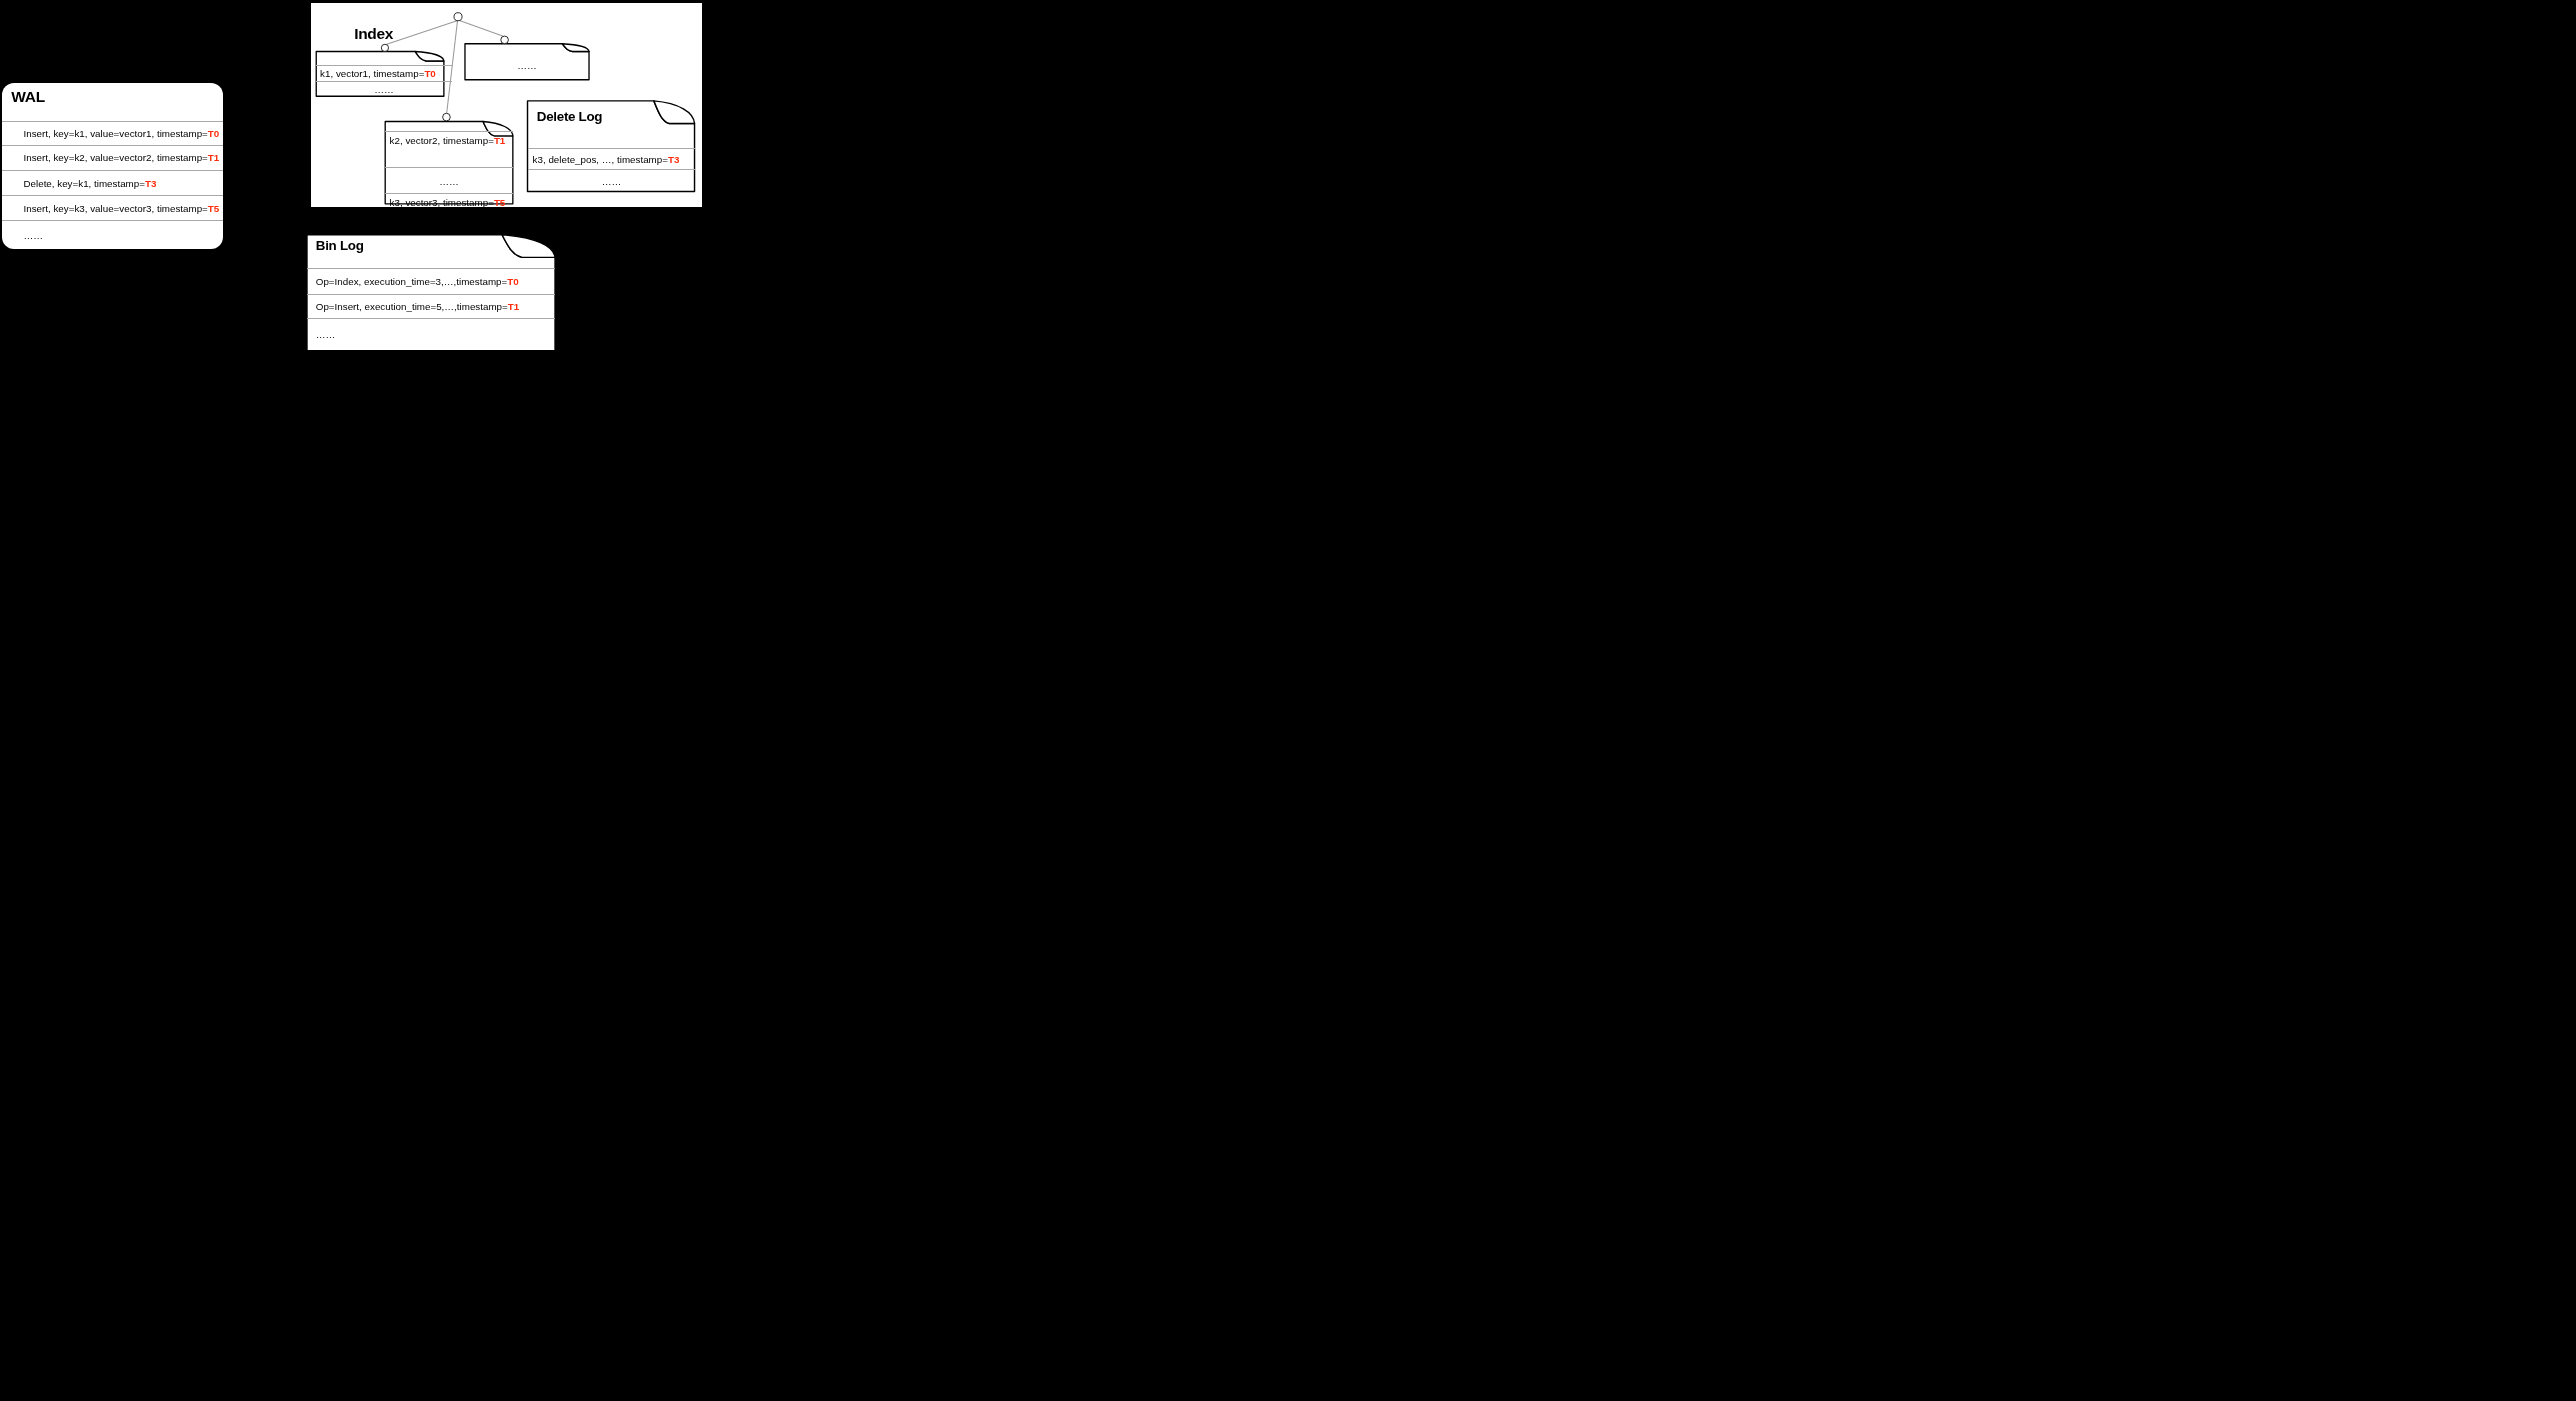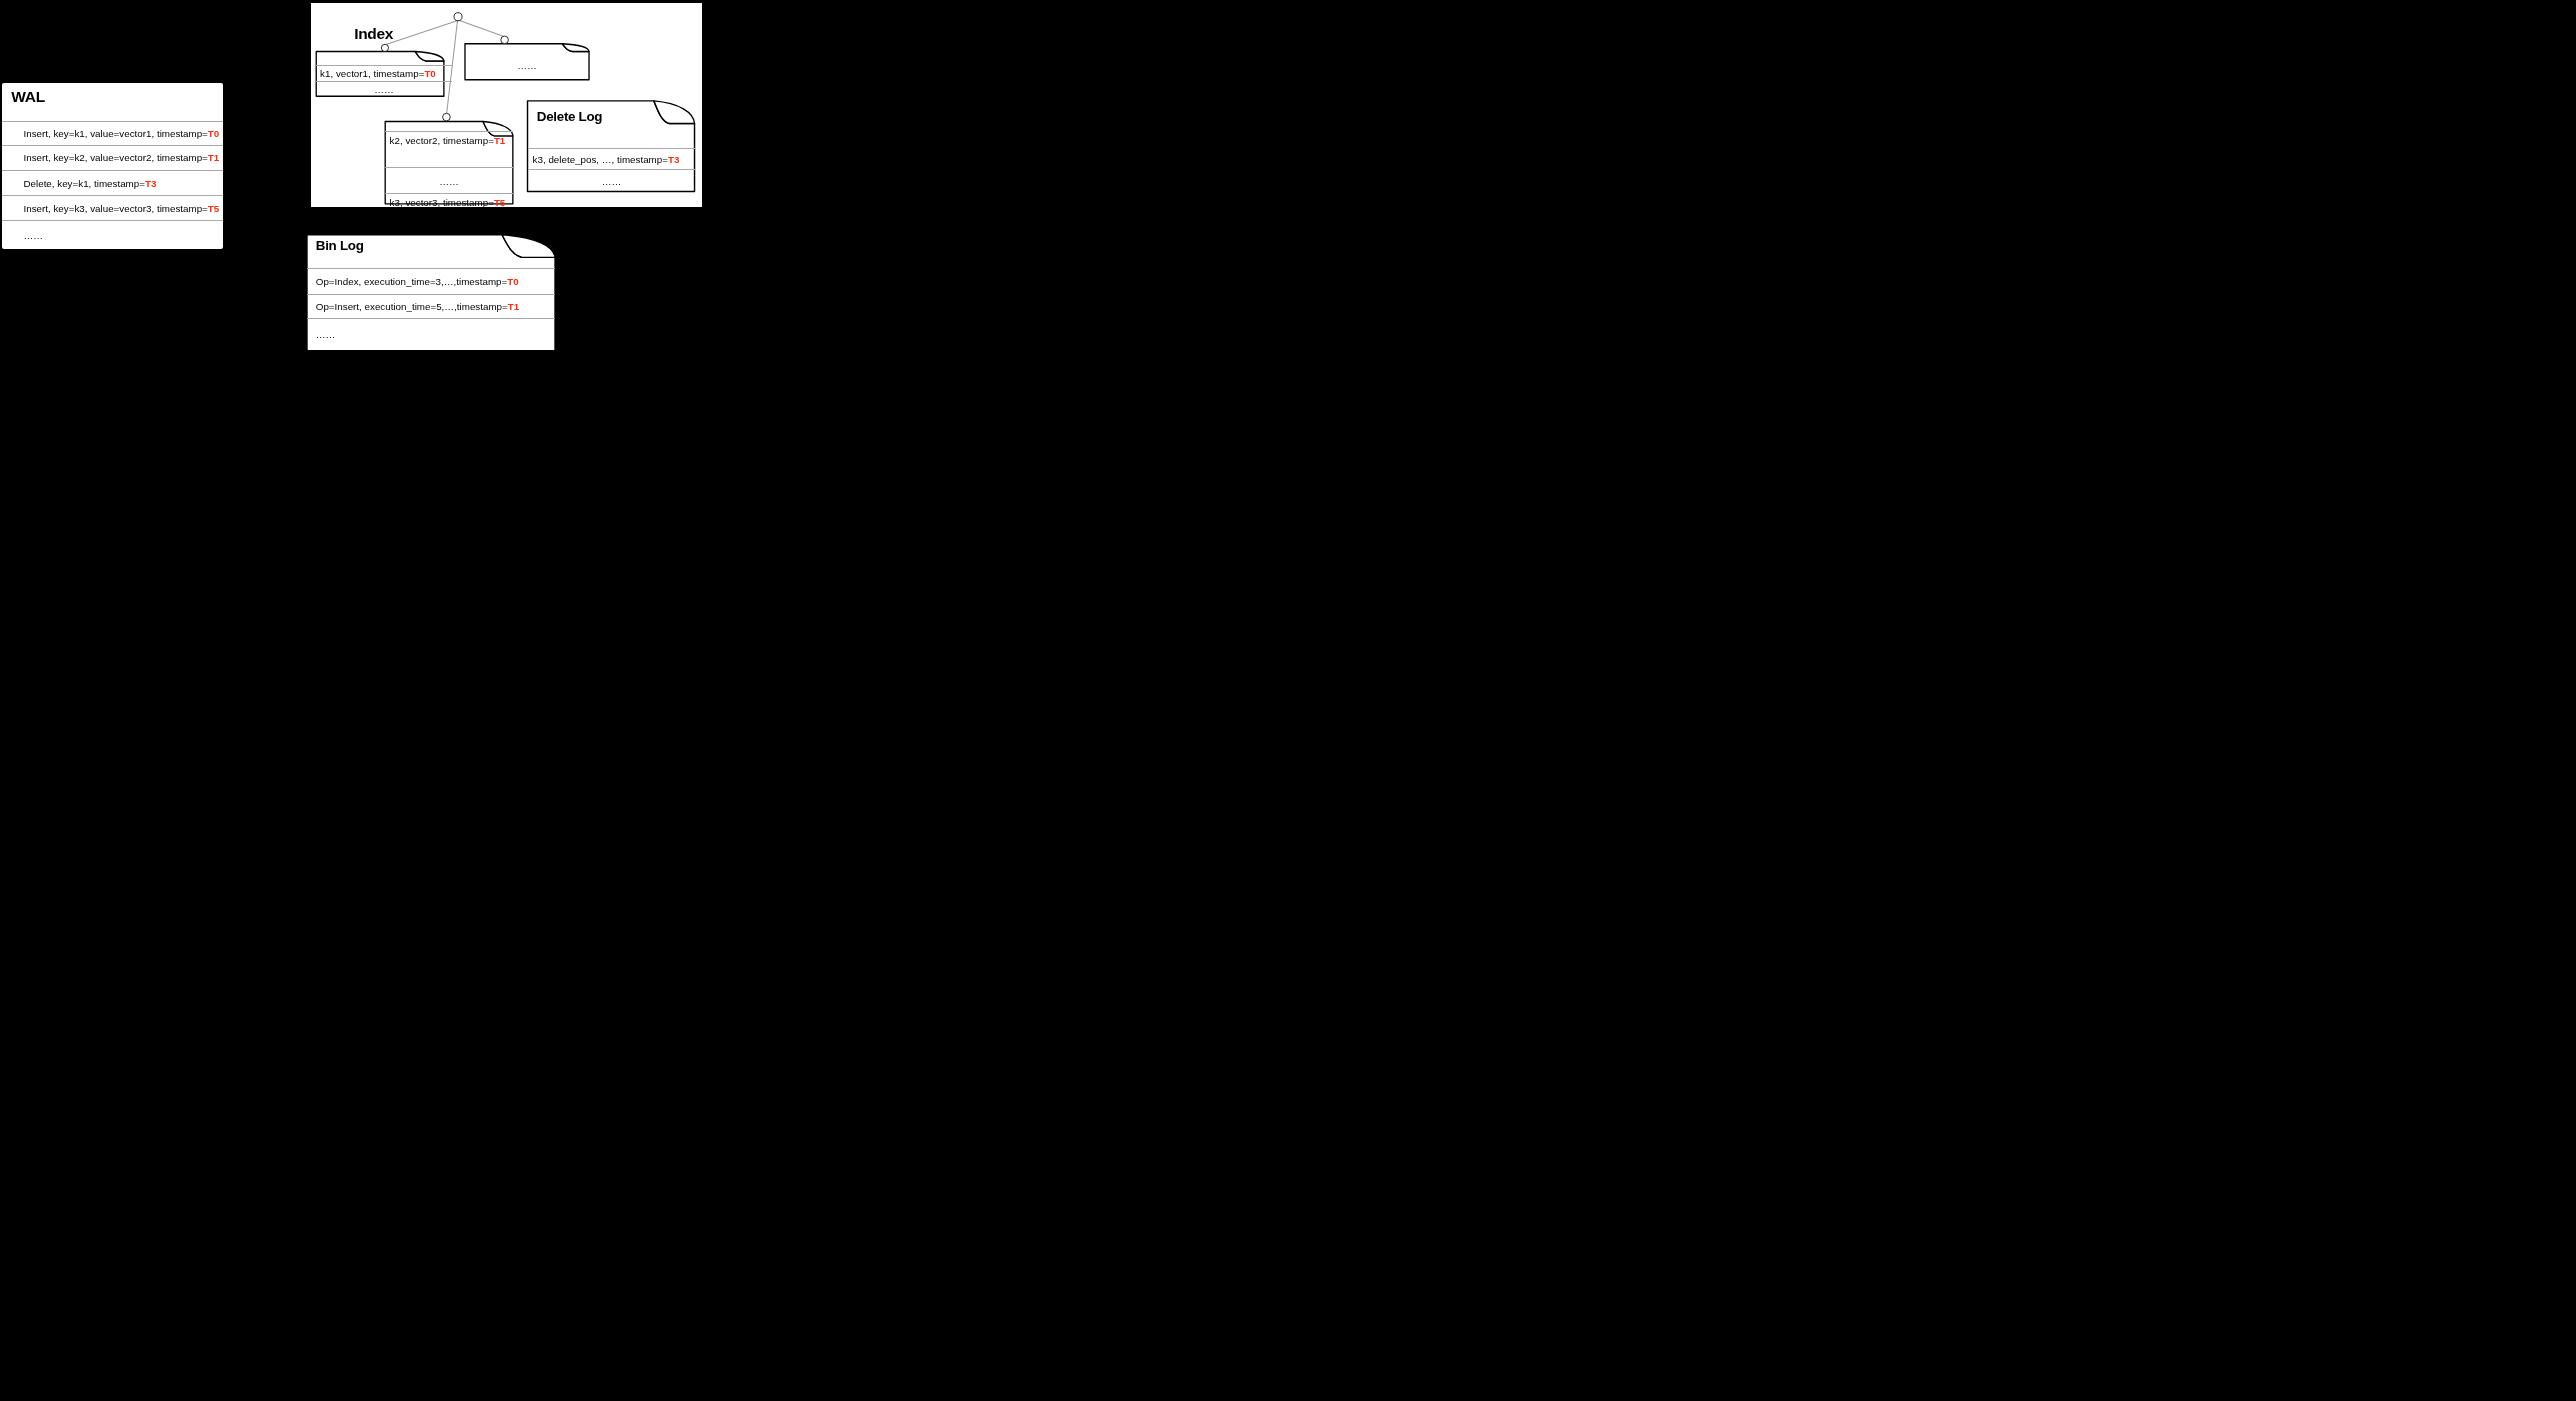--- a/index.html
+++ b/index.html
@@ -7,21 +7,21 @@
     position:relative;
     width:704px;height:350px;
     background:#000;
     overflow:hidden;
     font-family:"Liberation Sans","DejaVu Sans",sans-serif;
     color:#000;
   }
   
   .wal-box{
     position:absolute;left:1.5px;top:83px;width:221px;height:166px;
-    background:#fff;border-radius:2px;
+    background:#fff;border-radius:12px;
   }
   .big-title{
     position:absolute;
     font-size:15.5px;font-weight:bold;letter-spacing:-0.3px;
     white-space:nowrap;
   }
   .wal-title{left:9.8px;top:5.2px;}
   .row{
     position:absolute;left:0;width:100%;
     border-top:1.3px solid #A9A9A9;

